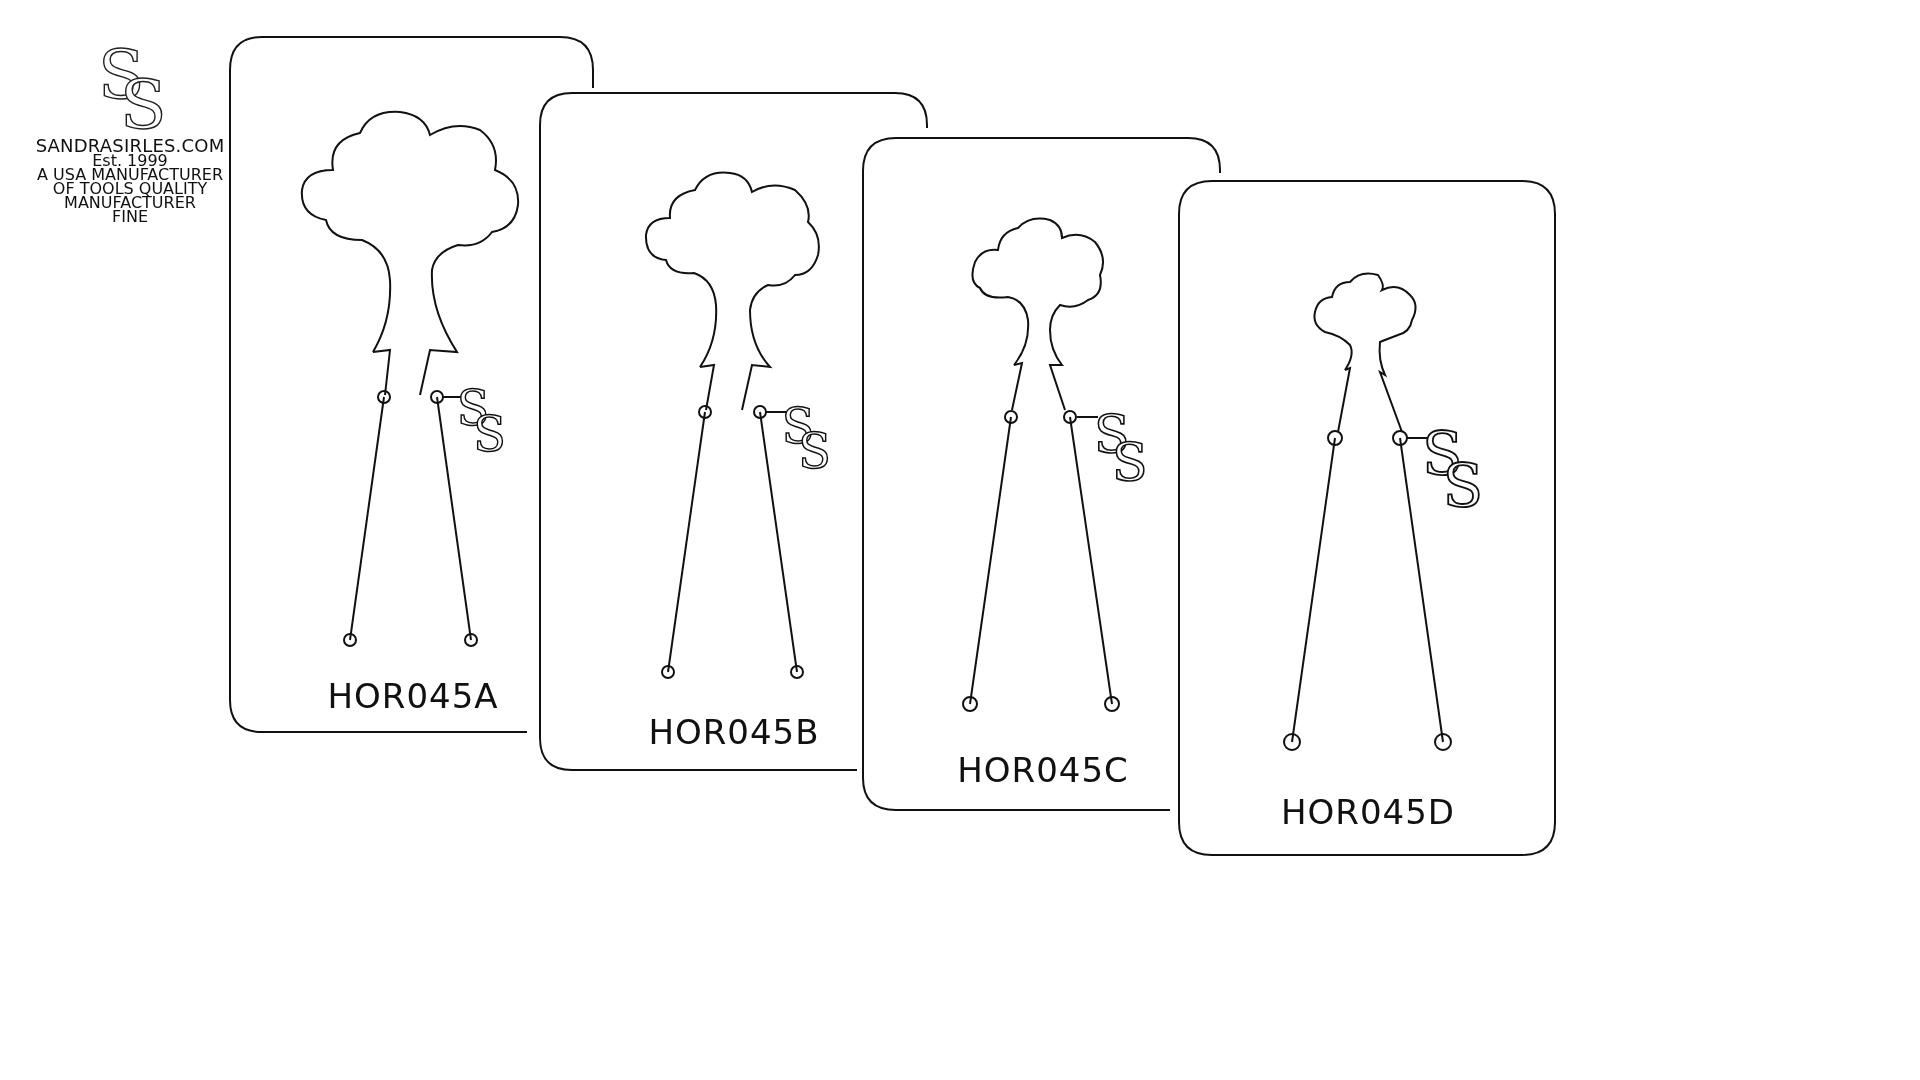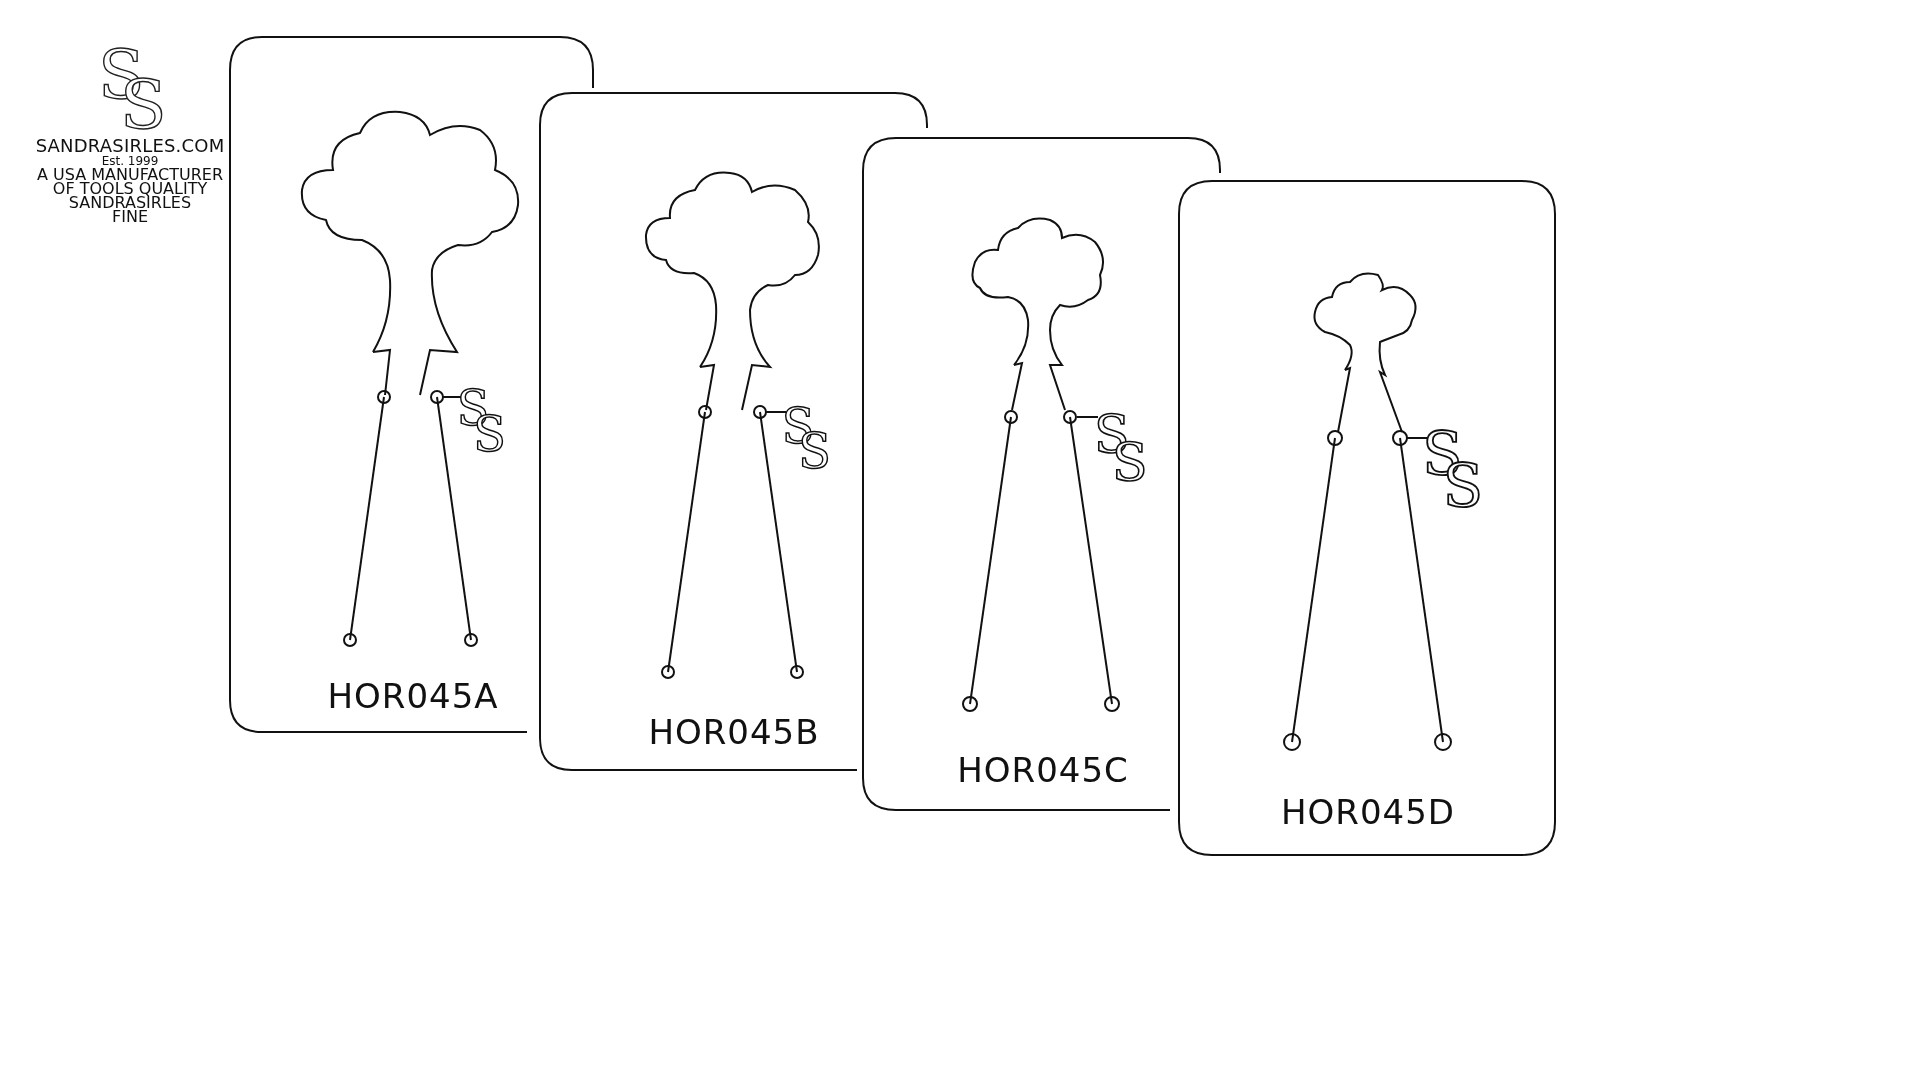--- a/index.html
+++ b/index.html
@@ -1,37 +1,37 @@
 <!DOCTYPE html>
 <html><head>
 <meta charset="utf-8">
 <style>
   html,body{margin:0;padding:0;background:#fff;}
   body{width:1567px;height:881px;position:relative;overflow:hidden;font-family:"DejaVu Sans",sans-serif;color:#111;}
   .brand{position:absolute;left:30px;top:36px;width:200px;text-align:center;}
   .brand .logo{display:block;margin:0 auto;}
   .brand .site{font-size:18px;letter-spacing:0.2px;margin-top:2px;line-height:16px;}
-  .brand .est{font-size:12px;line-height:14px;}
+  .brand .est{font-size:16px;line-height:14px;}
   .brand .tag{font-size:16px;line-height:14px;}
   svg.cards{position:absolute;left:0;top:0;}
   .lbl{font-family:"DejaVu Sans",sans-serif;font-size:34px;font-weight:normal;letter-spacing:1px;}
 </style>
 </head>
 <body>
 
 <div class="brand">
   <svg class="logo" width="80" width-unit="px" height="100" viewBox="0 0 80 100">
     <text x="8" y="62" font-family="DejaVu Serif, serif" font-size="68" fill="#fff" stroke="#222" stroke-width="1.4">S</text>
     <text x="30" y="92" font-family="DejaVu Serif, serif" font-size="68" fill="#fff" stroke="#222" stroke-width="1.4">S</text>
   </svg>
   <div class="site">SANDRASIRLES.COM</div>
   <div class="est">Est. 1999</div>
   <div class="tag">A USA MANUFACTURER</div>
   <div class="tag">OF TOOLS QUALITY</div>
-  <div class="tag">SANDRASIRLES</div>
+  <div class="tag">MANUFACTURER</div>
   <div class="tag">FINE</div>
 </div>
 
 <svg class="cards" width="1567" height="881" viewBox="0 0 1567 881">
   <defs>
     <symbol id="ss" viewBox="0 0 60 80">
       <text x="2" y="46" font-family="DejaVu Serif, serif" font-size="52" fill="#fff" stroke="#111" stroke-width="1.6">S</text>
       <text x="20" y="74" font-family="DejaVu Serif, serif" font-size="52" fill="#fff" stroke="#111" stroke-width="1.6">S</text>
     </symbol>
   </defs>

